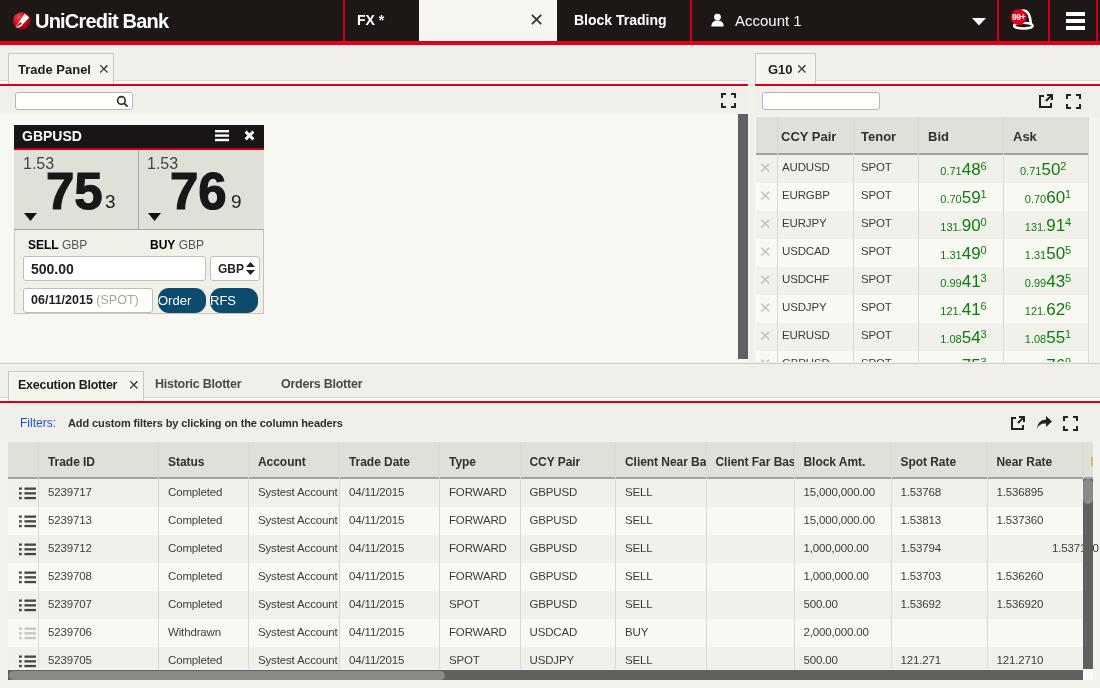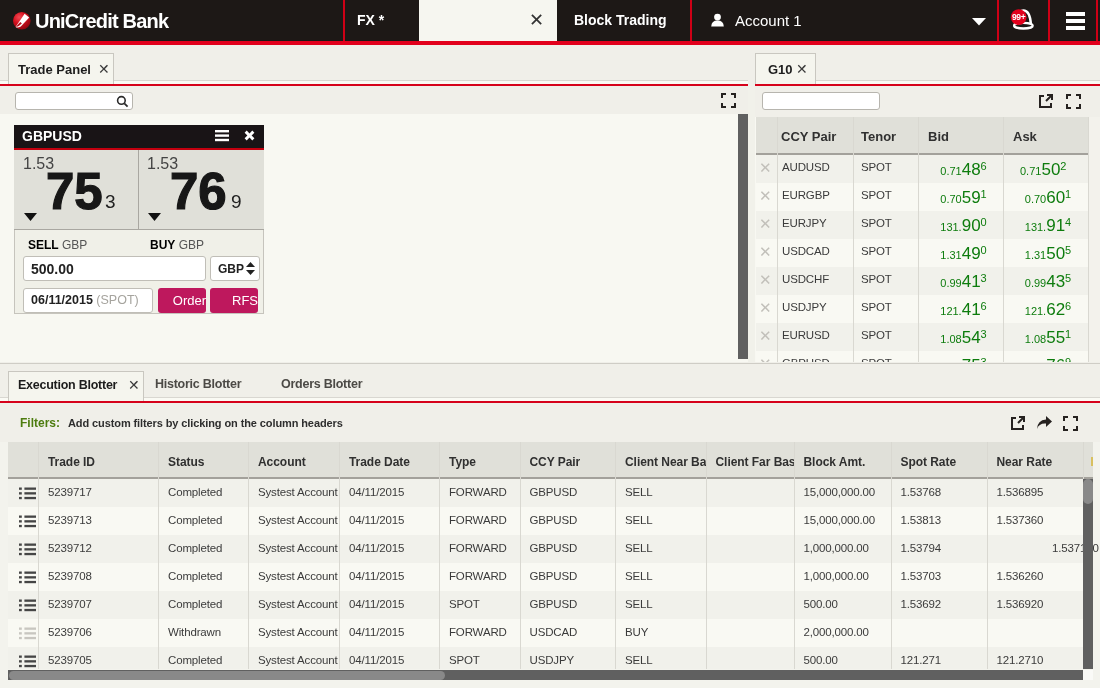--- a/index.html
+++ b/index.html
@@ -27,21 +27,21 @@
 
 
 #widget { left:14px; top:125px; width:250px; height:189px; }
 #whead { left:0; top:0; width:250px; height:25px; background:#191416; border-bottom:2px solid #c4000f; }
 #whead .t { position:absolute; left:8px; top:3px; color:#fff; font-weight:bold; font-size:14px; }
 .tile { top:25px; width:125px; height:80px; background:#e0e0d9; border-bottom:1px solid #a9a7a1; }
 #wbody { left:0; top:105px; width:250px; height:84px; background:#f0f0e8; border:1px solid #c6c4bd; border-top:0; }
 .big { font-weight:bold; font-size:51px; color:#171717; letter-spacing:0; line-height:34px; -webkit-text-stroke:1.2px #171717; }
 .fig { font-size:16px; color:#444; }
 .pip { font-size:19px; color:#222; }
-.btn { background:#be185d; color:#fff; font-size:13px; border-radius:3px; text-align:right; }
+.btn { background:#0c4a6e; color:#fff; font-size:13px; border-radius:11px; text-align:left; }
 
 
 .th { background:#e0e0d9; }
 .hdrtxt { font-weight:bold; font-size:13px; color:#303030; }
 #blotc .hdrtxt { font-size:12px; letter-spacing:-0.05px; }
 .cell { font-size:11.5px; color:#3b3b3b; letter-spacing:-0.15px; }
 .rodd { background:#f1f1eb; }
 .reven { background:#f9f9f3; }
 .colline { background:#d9d8d1; width:1px; }
 .grn-s { font-size:11px; color:#0d7c0d; }
@@ -246,21 +246,21 @@
   <span class="t" style="position:absolute; left:9px; top:6px; font-size:12.5px; letter-spacing:-0.25px;">Execution Blotter</span>
   <span style="position:absolute; left:119px; top:5px; font-size:14px; color:#3a3a3a;">✕</span>
 </div>
 <div class="abs t" style="left:155px; top:377px; font-weight:bold; font-size:12.5px; letter-spacing:-0.25px; color:#4c4a46;">Historic Blotter</div>
 <div class="abs t" style="left:281px; top:377px; font-weight:bold; font-size:12.5px; letter-spacing:-0.25px; color:#4c4a46;">Orders Blotter</div>
 <div class="abs" style="left:0; top:396.5px; width:1100px; height:1px; background:#d9d7d1;"></div>
 <div class="abs" style="left:0; top:397.5px; width:1100px; height:3.5px; background:#fafaf4;"></div>
 <div class="abs redline" style="left:0; top:401px; width:1100px;"></div>
 <div class="abs pbody" style="left:0; top:403px; width:1100px; height:39px;"></div>
 <div class="abs" style="left:0; top:442px; width:1100px; height:246px; background:#f3f3ed;"></div>
-<div class="abs" style="left:20px; top:416px; font-weight:bold; font-size:12px; color:#4d7c0f;">Filters:</div>
+<div class="abs" style="left:20px; top:416px; font-weight:normal; font-size:12px; color:#1d4ed8;">Filters:</div>
 <div class="abs" style="left:68px; top:417px; font-weight:bold; font-size:11px; letter-spacing:-0.1px; color:#2e2e2e;">Add custom filters by clicking on the column headers</div>
 <svg class="abs" style="left:1010px; top:416px;" width="17" height="15" viewBox="0 0 17 15">
   <path d="M6 2 L2 2 L2 13 L13 13 L13 9" fill="none" stroke="#262220" stroke-width="2"></path>
   <path d="M8 7 L14 1 M9 1 L14 1 L14 6" fill="none" stroke="#262220" stroke-width="2"></path>
 </svg>
 <svg class="abs" style="left:1036px; top:415px;" width="17" height="16" viewBox="0 0 17 16">
   <path d="M10 1 L16 6.5 L10 12 L10 8.5 Q3 8 1 14 Q1.5 5 10 4.5 Z" fill="#262220"></path>
 </svg>
 <svg class="abs" style="left:1063px; top:416px;" width="15" height="15" viewBox="0 0 15 15">
   <path d="M1 5 L1 1 L5 1 M10 1 L14 1 L14 5 M14 10 L14 14 L10 14 M5 14 L1 14 L1 10" fill="none" stroke="#262220" stroke-width="2"></path>

